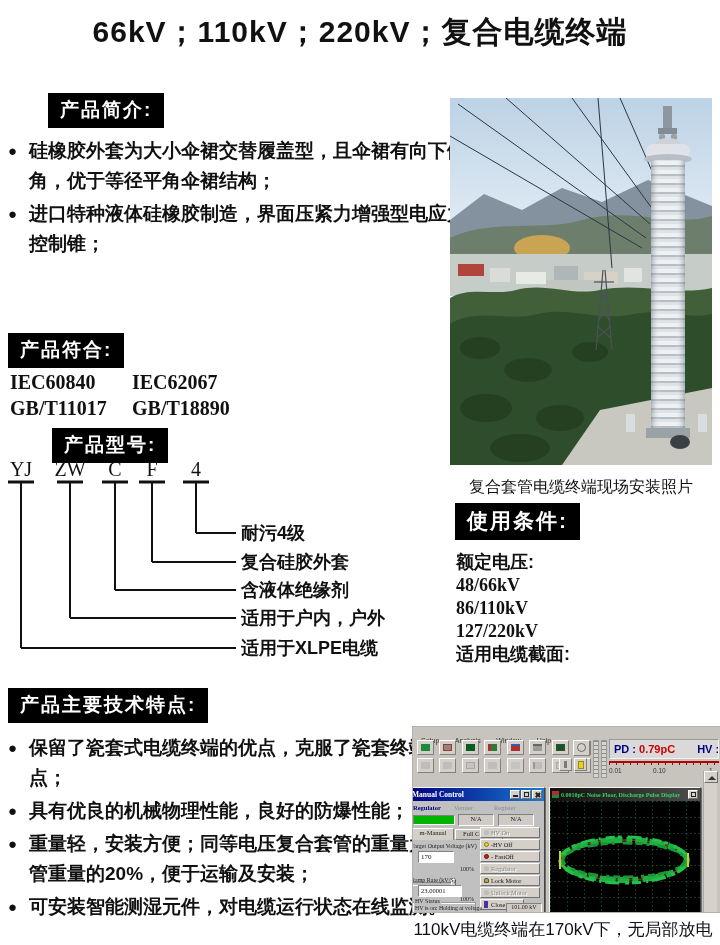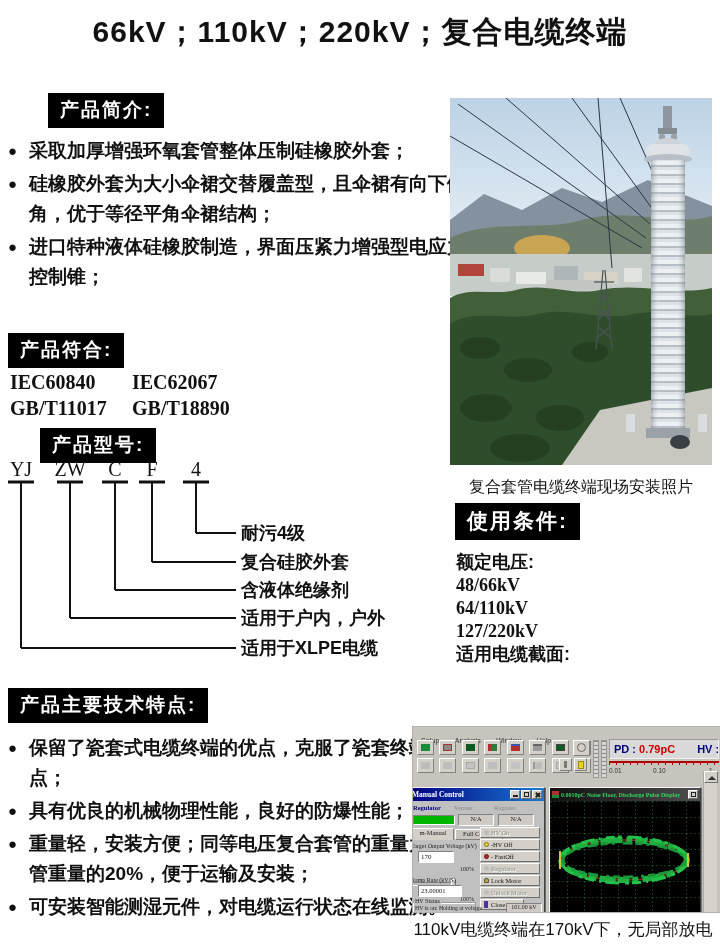--- a/index.html
+++ b/index.html
@@ -118,36 +118,35 @@
 </style>
 </head>
 <body>
 
 <div id="page-title" class="abs">66kV；110kV；220kV；复合电缆终端</div>
 
 <div class="abs" style="left:8px; top:93px;padding-left:40px;">
   <span class="sec-label">产品简介:</span>
 </div>
 <div class="abs bullets" style="left:8px; top:136px; width:458px;">
-  <div class="bullet">采取加厚增强环氧套管整体压制硅橡胶外套；</div>
   <div class="bullet">硅橡胶外套为大小伞裙交替履盖型，且伞裙有向下倾角，优于等径平角伞裙结构；</div>
   <div class="bullet">进口特种液体硅橡胶制造，界面压紧力增强型电应力控制锥；</div>
 </div>
 
 <div class="abs" style="left:8px; top:333px;">
   <span class="sec-label">产品符合:</span>
 </div>
 <div class="abs std-row" style="left:10px; top:371px;">
   <span>IEC60840</span><span>IEC62067</span>
 </div>
 <div class="abs std-row" style="left:10px; top:397px;">
   <span>GB/T11017</span><span>GB/T18890</span>
 </div>
 
-<div class="abs" style="left:8px; top:428px;padding-left:32px;">
+<div class="abs" style="left:20px; top:428px;padding-left:32px;">
   <span class="sec-label">产品型号:</span>
 </div>
 
 <svg id="model-svg" class="abs" style="left:6px; top:458px;" width="442" height="212">
 
   <text class="code" x="15" y="18" text-anchor="middle">YJ</text>
   <text class="code" x="64" y="18" text-anchor="middle">ZW</text>
   <text class="code" x="109" y="18" text-anchor="middle">C</text>
   <text class="code" x="146" y="18" text-anchor="middle">F</text>
   <text class="code" x="190" y="18" text-anchor="middle">4</text>
@@ -265,21 +264,21 @@
   </g>
 </svg>
 <div class="abs photo-caption" style="left:450px; top:477px; width:262px;">复合套管电缆终端现场安装照片</div>
 
 <div class="abs" style="left:455px; top:503px;">
   <span class="sec-label" style="font-size:21px;">使用条件:</span>
 </div>
 <div class="abs" style="left:456px; top:551px;">
   <div class="cond-line">额定电压:</div>
   <div class="cond-line cond-num">48/66kV</div>
-  <div class="cond-line cond-num">64/110kV</div>
+  <div class="cond-line cond-num">86/110kV</div>
   <div class="cond-line cond-num">127/220kV</div>
   <div class="cond-line">适用电缆截面:</div>
 </div>
 
 <div id="app" class="abs">
 
   <div class="abs" style="left:8px; top:2px;">
     <span class="menu-item">Setup</span>
     <span class="menu-item">Analysis</span>
     <span class="menu-item">Window</span>

